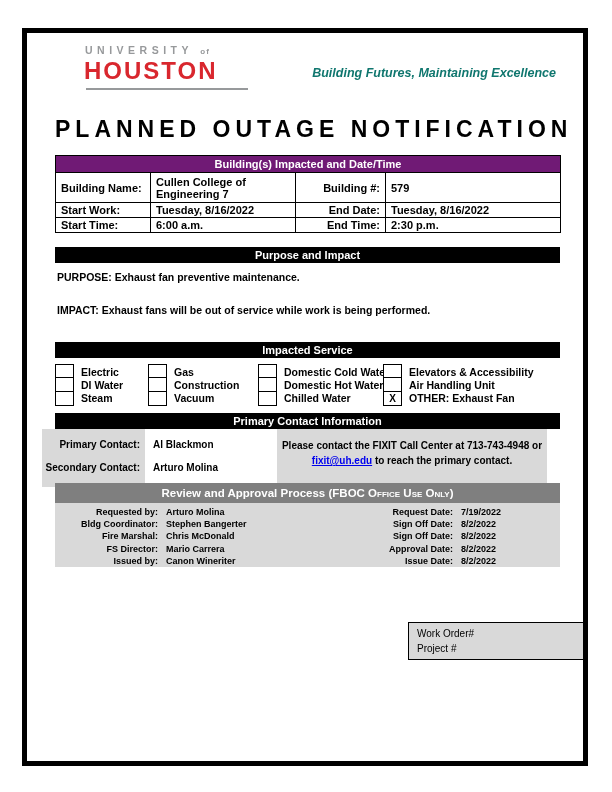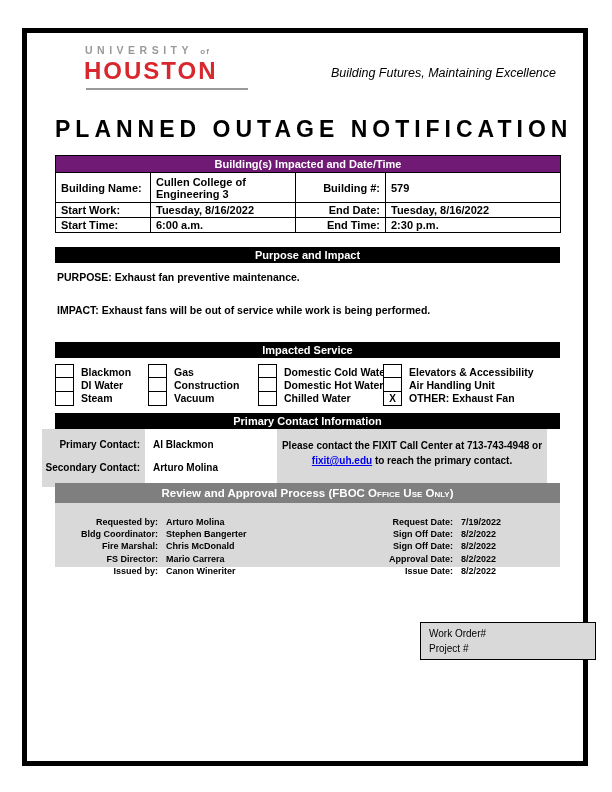--- a/index.html
+++ b/index.html
@@ -14,21 +14,21 @@
   
   .logo { position:absolute; left:58px; top:44px; width:192px; }
   .logo-univ { font-size:10.5px; font-weight:600; letter-spacing:4.5px; color:#97999B; margin-left:27px; white-space:nowrap; }
   .logo-of { font-size:8px; letter-spacing:1px; }
   .logo-houston { font-size:24px; font-weight:800; letter-spacing:2px; color:#D9272E; margin-left:26px; margin-top:1px; }
   .logo-rule { height:2px; background:#97999B; width:162px; margin:3px 0 4px 28px; }
   .logo-dept { font-size:10px; color:#6D6E71; letter-spacing:0.4px; white-space:nowrap; }
   
   .tagline {
     position:absolute; left:55px; top:66px; width:501px; text-align:right;
-    font-size:12.5px; font-weight:normal; font-style:italic; color:#000000;
+    font-size:12.5px; font-weight:bold; font-style:italic; color:#0f766e;
   }
   .doc-title {
     position:absolute; left:55px; top:116px; width:505px; text-align:center;
     font-size:23px; font-weight:bold; letter-spacing:5px; white-space:nowrap;
   }
   
   table.bld { position:absolute; left:55px; top:155px; width:505px; border-collapse:collapse; table-layout:fixed; }
   table.bld td { border:1.6px solid #000; font-size:11px; font-weight:bold; padding:1px 5px; vertical-align:middle; }
   td.green-hd { background:#701a75; color:#fff; text-align:center; height:14px; font-size:11px; }
   td.r { text-align:right; }
@@ -59,28 +59,28 @@
   .c-note { position:absolute; left:239px; top:9px; width:262px; text-align:center; font-size:10px; font-weight:bold; line-height:15px; }
   .c-note a { color:#0000EE; text-decoration:underline; font-weight:bold; }
   
   .rev-bar {
     position:absolute; left:55px; top:483px; width:505px; height:20px; line-height:20px;
     background:#7F7F7F; color:#fff; font-weight:bold; font-size:11.5px; text-align:center;
   }
   .rev-paren { font-variant:small-caps; }
   .rev-body {
     position:absolute; left:55px; top:503px; width:505px; height:64px; background:#D9D9D9;
-    padding-top:13px; box-sizing:border-box;
+    padding-top:3px; box-sizing:border-box;
   }
   .rev-row { display:grid; grid-template-columns:103px 190px 89px auto; column-gap:8px; line-height:12.2px; font-size:9px; font-weight:bold; }
   .rev-row .rl { text-align:right; }
   
   .wo-box {
     position:absolute; left:408px; top:622px; width:176px; height:38px; box-sizing:border-box;
-    border:1.5px solid #000; background:#D9D9D9; padding:3px 8px; font-size:10px; line-height:15px;margin-left:12px;
+    border:1.5px solid #000; background:#D9D9D9; padding:3px 8px; font-size:10px; line-height:15px;
   }
 </style>
 </head>
 <body>
 
 <div class="page">
   <div class="frame"></div>
 
   <div class="logo">
     <div class="logo-univ"><span>UNIVERSITY</span> <span class="logo-of">of</span></div>
@@ -97,21 +97,21 @@
         <col style="width:145px">
         <col style="width:90px">
         <col style="width:175px">
       </colgroup>
     <tbody>
         <tr>
           <td class="green-hd" colspan="4">Building(s) Impacted and Date/Time</td>
         </tr>
     <tr style="height:30px">
       <td>Building Name:</td>
-      <td>Cullen College of Engineering 3</td>
+      <td>Cullen College of Engineering 7</td>
       <td class="r">Building #:</td>
       <td>579</td>
     </tr>
     <tr style="height:15px">
       <td>Start Work:</td>
       <td>Tuesday, 8/16/2022</td>
       <td class="r">End Date:</td>
       <td>Tuesday, 8/16/2022</td>
     </tr>
     <tr style="height:15px">
@@ -125,21 +125,21 @@
 
   <div class="bar" style="top:247px">Purpose and Impact</div>
   <div class="body-line" style="top:271px">PURPOSE: Exhaust fan preventive maintenance.</div>
   <div class="body-line" style="top:304px">IMPACT: Exhaust fans will be out of service while work is being performed.</div>
 
   <div class="bar" style="top:342px">Impacted Service</div>
   <div class="svc">
     <div class="svc-col" style="left:0">
       <div class="svc-item">
         <span class="cb"></span>
-        <span class="cb-lbl">Blackmon</span>
+        <span class="cb-lbl">Electric</span>
       </div>
       <div class="svc-item">
         <span class="cb"></span>
         <span class="cb-lbl">DI Water</span>
       </div>
       <div class="svc-item">
         <span class="cb"></span>
         <span class="cb-lbl">Steam</span>
       </div>
     </div>

